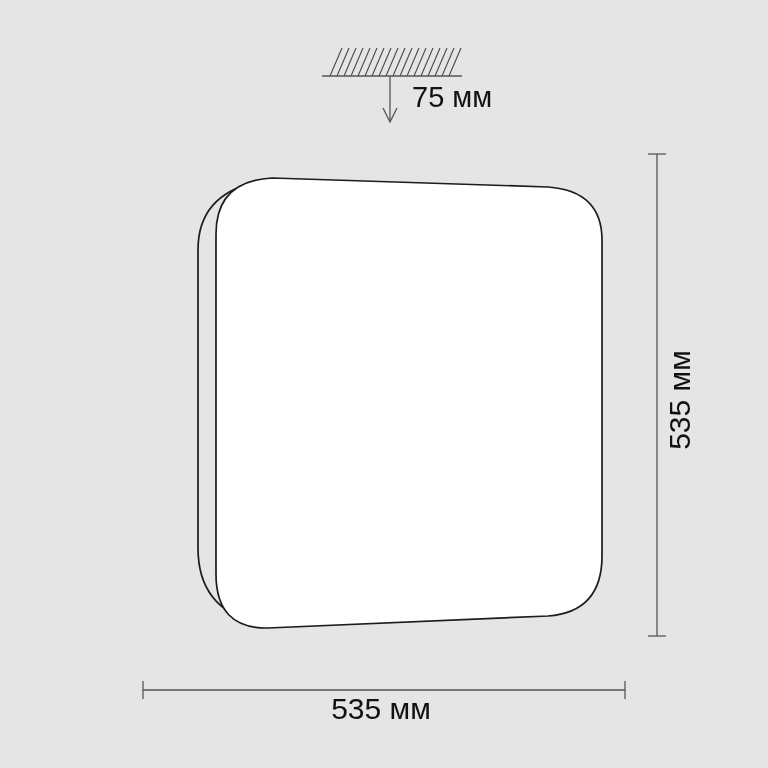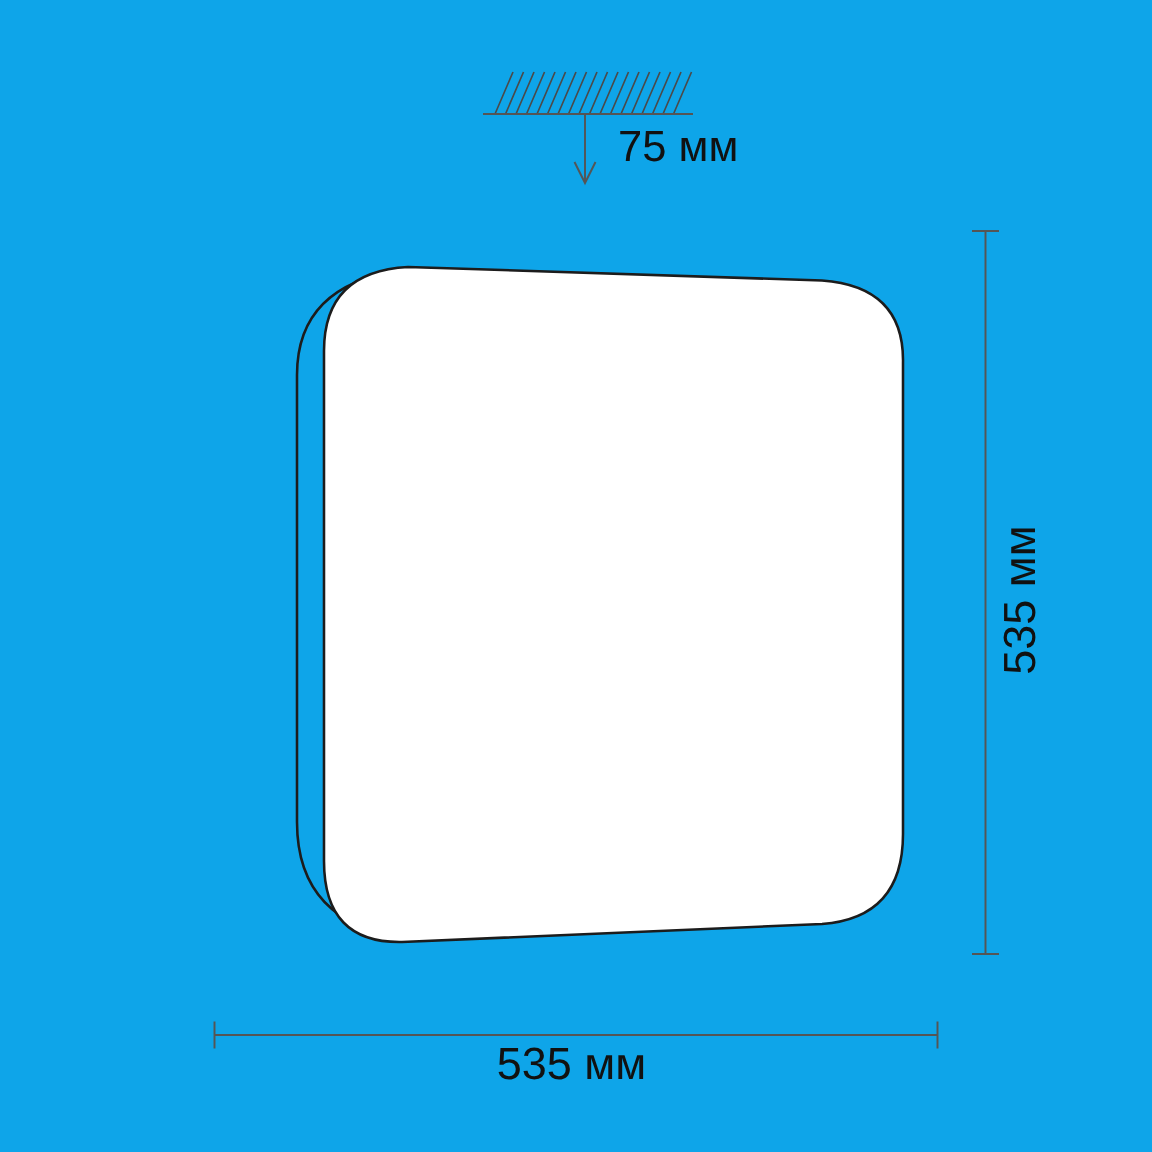--- a/index.html
+++ b/index.html
@@ -7,21 +7,21 @@
     padding: 0;
     width: 768px;
     height: 768px;
     background: #ffffff;
     font-family: "Liberation Sans", sans-serif;
   }
   .canvas {
     position: relative;
     width: 768px;
     height: 768px;
-    background: #0ea5e9;
+    background: #e5e5e5;
     overflow: hidden;
   }
   svg { display: block; }
   .outline {
     fill: none;
     stroke: #1c1c1c;
     stroke-width: 1.7;
     stroke-linecap: round;
     stroke-linejoin: round;
   }

